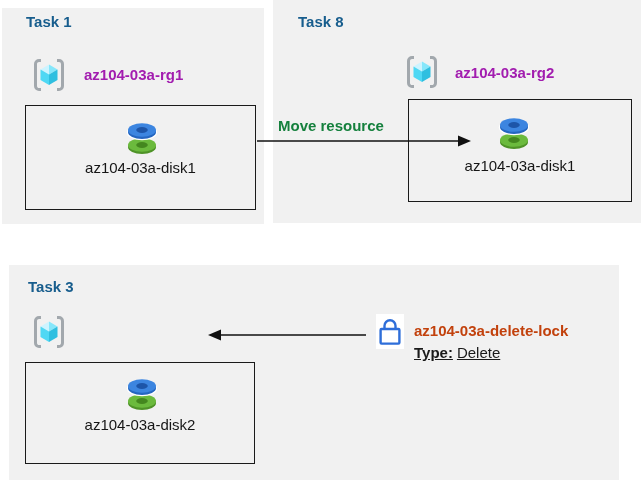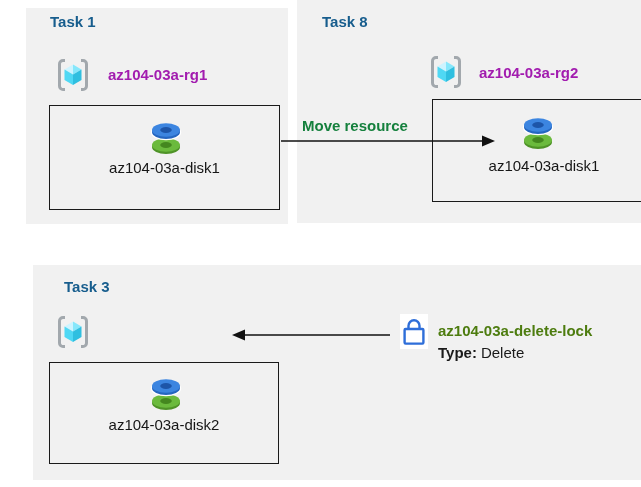--- a/index.html
+++ b/index.html
@@ -2,35 +2,35 @@
 <html><head>
 <meta charset="utf-8">
 <style>
   * { margin:0; padding:0; box-sizing:border-box; }
   body {
     font-family: "Liberation Sans", sans-serif;
     background:#ffffff;
     width:641px; height:487px;
     overflow:hidden;
   }
-  .canvas { position:relative; width:542px; height:487px; background:#ffffff;margin-left:24px; }
+  .canvas { position:relative; width:542px; height:487px; background:#ffffff; }
 
   .panel { position:absolute; background:#f1f1f1; }
   .panel-task1 { left:2px;   top:8px;   width:262px; height:216px; }
   .panel-task2 { left:273px; top:0;     width:368px; height:223px; }
   .panel-task3 { left:9px;   top:265px; width:610px; height:215px; }
 
   .task-title {
     position:absolute;
     font-size:15px; font-weight:700; color:#175d8d;
     white-space:nowrap;
   }
   .t1 { left:26px;  top:13px; }
   .t2 { left:298px; top:13px; }
-  .t3 { left:40px;  top:278px; }
+  .t3 { left:28px;  top:278px; }
 
   .res-label {
     position:absolute;
     font-size:15px; font-weight:700; color:#a21caf;
     white-space:nowrap;
   }
   .rg1-label { left:84px;  top:66px; }
   .rg2-label { left:455px; top:64px; }
   .rg3-label { left:83px;  top:326px; }
 
@@ -66,25 +66,25 @@
     white-space:nowrap;
   }
 
   .lock-tile {
     position:absolute; left:376px; top:314px;
     width:28px; height:35px; background:#ffffff;
     display:flex; align-items:center; justify-content:center;
   }
   .lock-name {
     position:absolute; left:414px; top:322px;
-    font-size:15px; font-weight:700; color:#4d7c0f; white-space:nowrap;
+    font-size:15px; font-weight:700; color:#c2410c; white-space:nowrap;
   }
   .lock-type {
     position:absolute; left:414px; top:344px;
-    font-size:15px; color:#1a1a1a; white-space:nowrap;
+    font-size:15px; color:#1a1a1a; white-space:nowrap;text-decoration:underline;
   }
   .lock-type .tlabel { font-weight:700; }
   .lock-type .tvalue { font-weight:400; margin-left:4px; }
 
   .arrow-overlay { position:absolute; left:0; top:0; width:641px; height:487px; pointer-events:none; }
 </style>
 </head>
 <body>
 
 <div class="canvas">

